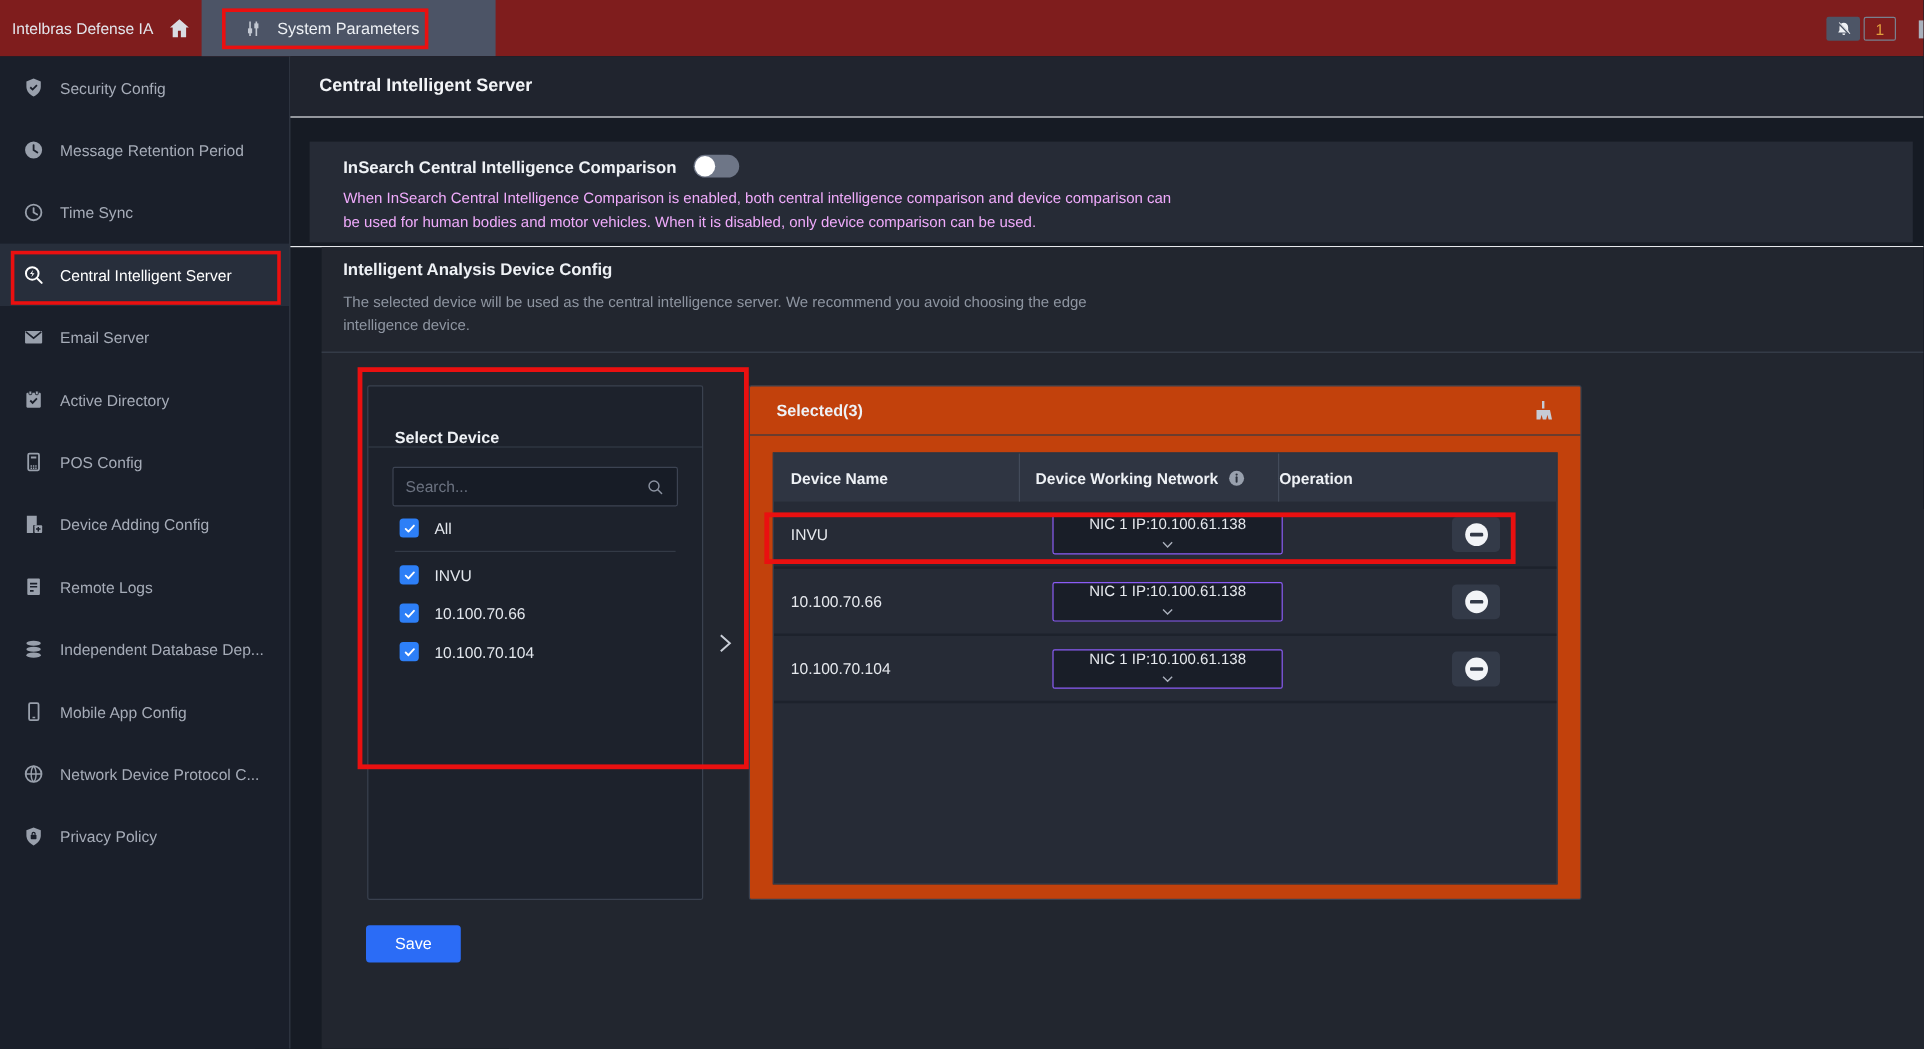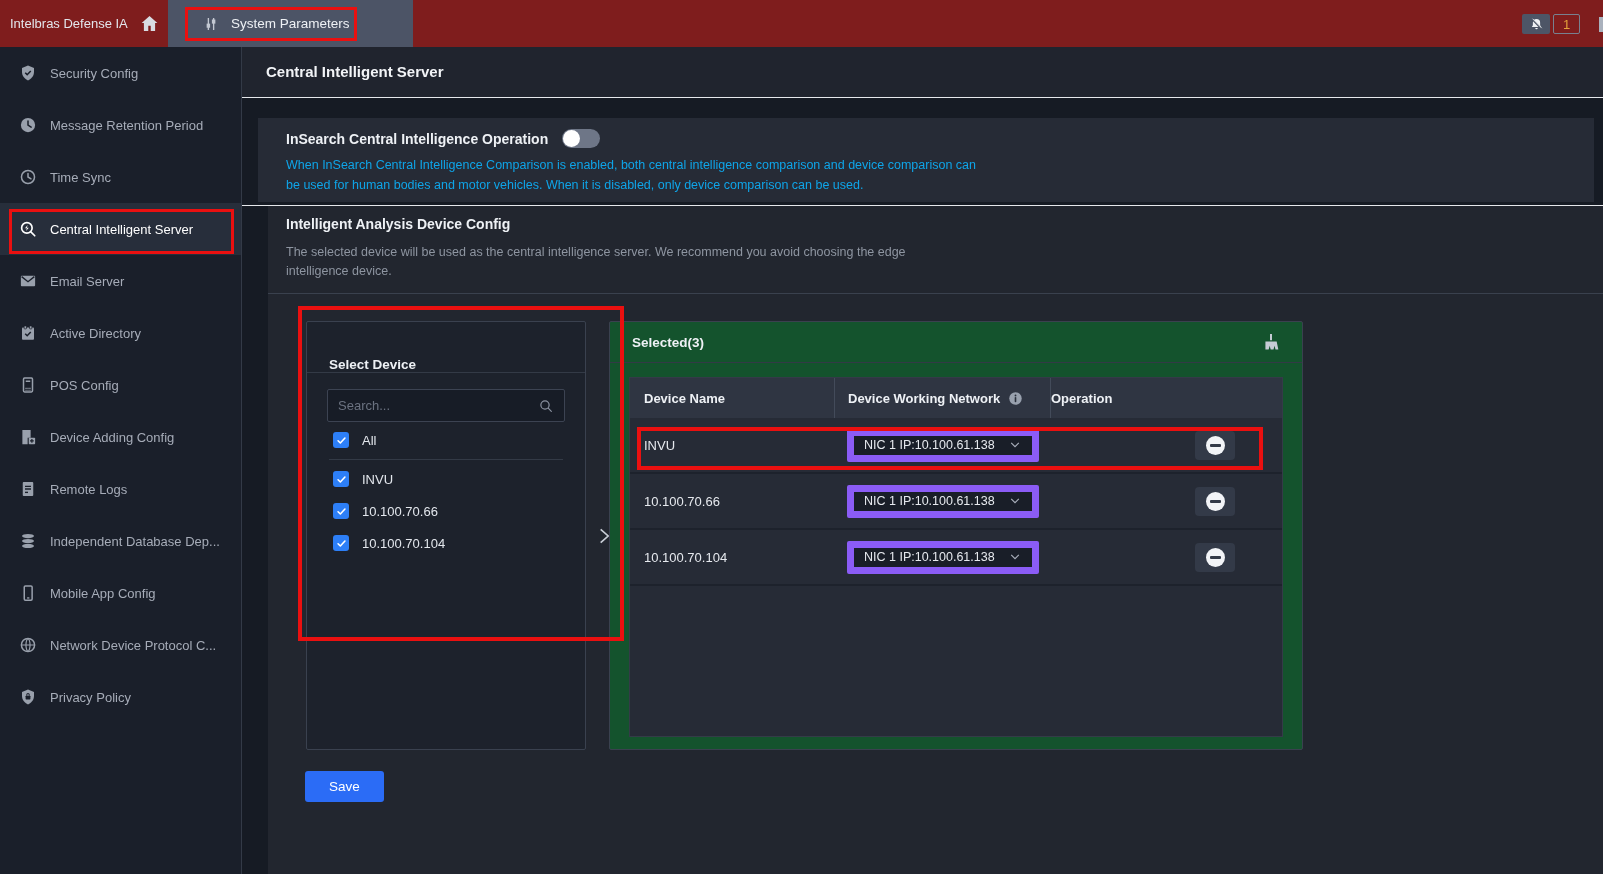--- a/index.html
+++ b/index.html
@@ -41,21 +41,21 @@
   .page-head { position:absolute; left:0; top:0; width:100%; height:50px; background:#20242e; }
   .page-title { position:absolute; left:24px; top:0; line-height:50px; font-size:15px; font-weight:bold; color:#f2f4f7; }
   .hline { position:absolute; left:0; width:100%; height:1px; background:#e6e8ec; }
   #hline1 { top:50px; } #hline2 { top:158px; }
 
   .insearch-card { position:absolute; left:16px; top:71px; width:1336px; height:84px; background:#262b36; }
   .is-title-row { position:absolute; left:28px; top:11px; display:flex; align-items:center; gap:14px; }
   .is-title { font-size:14px; font-weight:bold; color:#eef1f5; }
   .toggle { width:38px; height:19px; border-radius:10px; background:#6e7687; position:relative; border:none; cursor:pointer; }
   .toggle .knob { position:absolute; left:1px; top:1px; width:17px; height:17px; border-radius:50%; background:#fff; }
-  .is-desc { position:absolute; left:28px; top:37px; width:700px; font-size:12.5px; line-height:20px; color:#0ea5e9; }
+  .is-desc { position:absolute; left:28px; top:37px; width:700px; font-size:12.5px; line-height:20px; color:#f0abfc; }
 
   .analysis { position:absolute; left:26px; top:159px; width:1335px; bottom:0; background:#22262f; }
   .an-title { position:absolute; left:18px; top:10px; font-size:14px; font-weight:bold; color:#eef1f5; }
   .an-desc { position:absolute; left:18px; top:37px; width:660px; font-size:12.5px; line-height:19px; color:#8e95a1; }
   .an-divider { position:absolute; left:0; top:87px; width:100%; height:1px; background:#3a414e; }
 
   
   .sel-panel { position:absolute; left:38px; top:115px; width:280px; height:429px; background:#1d222c;
                border:1px solid #3a414f; border-radius:2px; }
   .panel-head { height:51px; display:flex; align-items:flex-end; padding:0 22px; border-bottom:1px solid #333a46; }
@@ -71,36 +71,36 @@
   .checkbox { width:16px; height:16px; background:#2d7ff7; border-radius:3px; flex:none;
               display:flex; align-items:center; justify-content:center; }
   .checkbox .ck { width:11px; height:11px; }
   .dev-label { font-size:13px; color:#e3e7ed; }
   .list-divider { height:1px; background:#333a46; margin:3px 22px; }
 
   .move-btn { position:absolute; left:326px; top:317px; width:20px; height:26px; color:#c9ced7;
               background:none; border:none; cursor:pointer; }
 
   
-  .sel2-panel { position:absolute; left:341px; top:115px; width:694px; height:429px; background:#14532d;
+  .sel2-panel { position:absolute; left:356px; top:115px; width:694px; height:429px; background:#c2410c;
                 border:1px solid #3a414f; border-radius:2px; }
   .sel2-head { height:41px; display:flex; align-items:center; justify-content:space-between;
                padding:0 22px; border-bottom:1px solid #333a46; }
   .broom-btn { width:20px; height:20px; color:#c6cbd4; background:none; border:none; cursor:pointer; }
   .dtable { position:absolute; left:19px; top:55px; width:654px; height:360px; background:#262b36; border:1px solid #343b48; }
   .thead { display:grid; grid-template-columns:204px 216px 234px; height:40px; background:#2f3542; }
   .th { font-size:13px; font-weight:bold; color:#eef1f5; display:flex; align-items:center; }
   .th1 { padding-left:14px; }
   .th2 { padding-left:13px; border-left:1px solid #434b5a; gap:8px; }
   .th3 { border-left:1px solid #434b5a; }
   .info-ic { width:15px; height:15px; color:#98a0ad; cursor:pointer; }
   .trow { display:grid; grid-template-columns:204px 216px 234px; height:56px; align-items:center; border-bottom:2px solid #1d222c; }
   .td-name { padding-left:14px; font-size:13px; color:#e6e9ee; }
-  .dropdown { margin-left:13px; width:192px; height:33px; background:#191e28; border:7px solid #8b5cf6; border-radius:2px;
-              display:flex; align-items:center; justify-content:space-between; padding:0 10px; cursor:pointer; }
+  .dropdown { margin-left:28px; width:192px; height:33px; background:#191e28; border:1px solid #8b5cf6; border-radius:2px;
+              display:flex; align-items:center; justify-content:space-between; padding:0 10px; cursor:pointer;flex-direction:column; }
   .dd-text { font-size:12.5px; color:#e6e9ee; white-space:nowrap; }
   .dd-chev { width:14px; height:14px; color:#aab0bc; flex:none; }
   .minus-btn { margin-left:145px; width:40px; height:29px; background:#333a48; border:none; border-radius:4px;
                display:flex; align-items:center; justify-content:center; cursor:pointer; }
   .minus-circle { width:19px; height:19px; border-radius:50%; background:#f2f4f7; position:relative; }
   .minus-circle::after { content:''; position:absolute; left:4px; top:8px; width:11px; height:3px; background:#333a48; border-radius:1px; }
 
   .save-btn { position:absolute; left:37px; top:565px; width:79px; height:31px; background:#2b6cf6; color:#fff;
               font-size:13.5px; border:none; border-radius:3px; cursor:pointer; font-family:"Liberation Sans",sans-serif; }
 
@@ -276,21 +276,21 @@
 </aside>
 
 <div class="main">
   <div class="page-head">
     <h1 class="page-title">Central Intelligent Server</h1>
   </div>
   <div class="hline" id="hline1"></div>
 
   <section class="insearch-card">
     <div class="is-title-row">
-      <span class="is-title">InSearch Central Intelligence Operation</span>
+      <span class="is-title">InSearch Central Intelligence Comparison</span>
       <button class="toggle">
         <span class="knob"></span>
       </button>
     </div>
     <p class="is-desc">When InSearch Central Intelligence Comparison is enabled, both central intelligence comparison and device comparison can be used for human bodies and motor vehicles. When it is disabled, only device comparison can be used.</p>
   </section>
 
   <div class="hline" id="hline2"></div>
 
   <section class="analysis">

